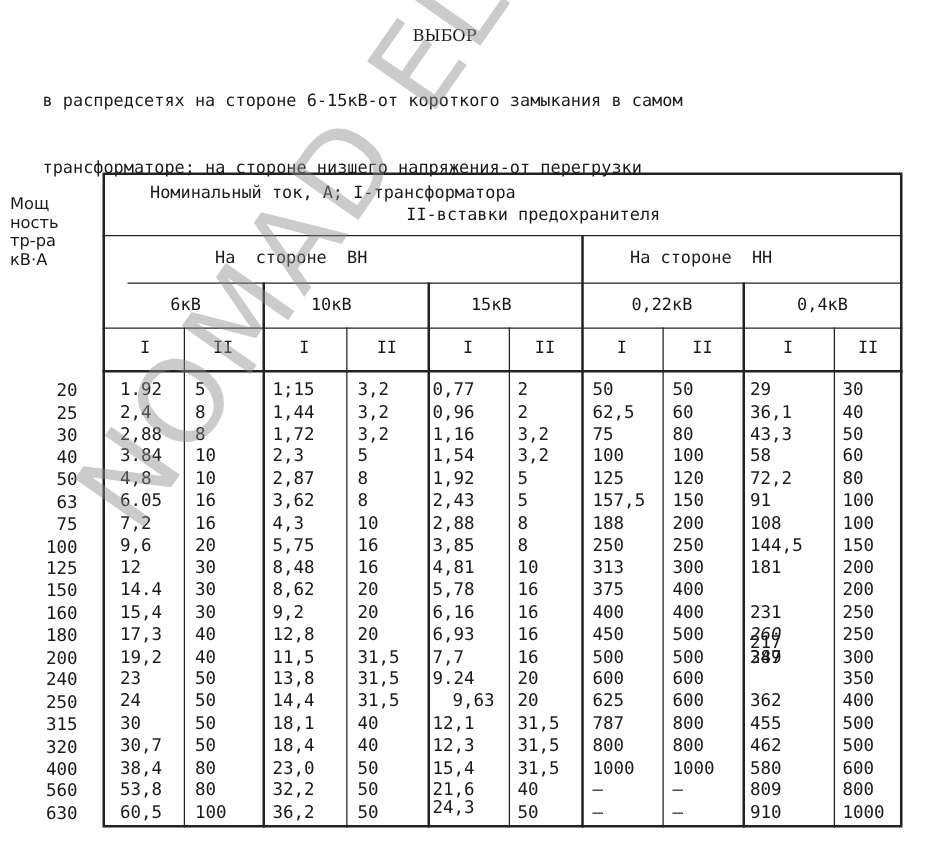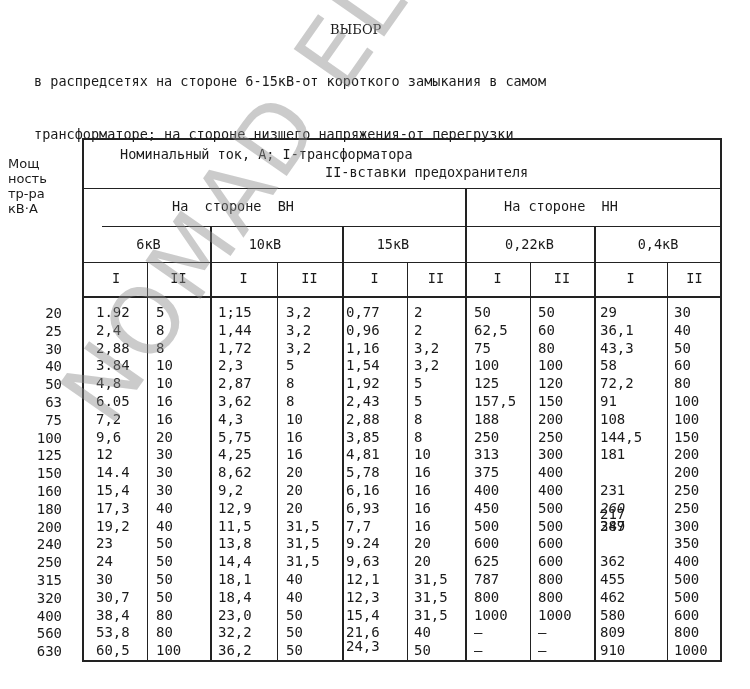--- a/index.html
+++ b/index.html
@@ -156,24 +156,24 @@
     <div class="v" style="left: 156px; top: 624.4px;">80</div>
     <div class="v" style="left: 156px; top: 642.2px;">100</div>
     <div class="v" style="left: 218px; top: 304px;">1;15</div>
     <div class="v" style="left: 218px; top: 321.8px;">1,44</div>
     <div class="v" style="left: 218px; top: 339.6px;">1,72</div>
     <div class="v" style="left: 218px; top: 357.4px;">2,3</div>
     <div class="v" style="left: 218px; top: 375.2px;">2,87</div>
     <div class="v" style="left: 218px; top: 393px;">3,62</div>
     <div class="v" style="left: 218px; top: 410.8px;">4,3</div>
     <div class="v" style="left: 218px; top: 428.6px;">5,75</div>
-    <div class="v" style="left: 218px; top: 446.4px;">4,25</div>
+    <div class="v" style="left: 218px; top: 446.4px;">8,48</div>
     <div class="v" style="left: 218px; top: 464.2px;">8,62</div>
     <div class="v" style="left: 218px; top: 482px;">9,2</div>
-    <div class="v" style="left: 218px; top: 499.8px;">12,9</div>
+    <div class="v" style="left: 218px; top: 499.8px;">12,8</div>
     <div class="v" style="left: 218px; top: 517.6px;">11,5</div>
     <div class="v" style="left: 218px; top: 535.4px;">13,8</div>
     <div class="v" style="left: 218px; top: 553.2px;">14,4</div>
     <div class="v" style="left: 218px; top: 571px;">18,1</div>
     <div class="v" style="left: 218px; top: 588.8px;">18,4</div>
     <div class="v" style="left: 218px; top: 606.6px;">23,0</div>
     <div class="v" style="left: 218px; top: 624.4px;">32,2</div>
     <div class="v" style="left: 218px; top: 642.2px;">36,2</div>
     <div class="v" style="left: 286px; top: 304px;">3,2</div>
     <div class="v" style="left: 286px; top: 321.8px;">3,2</div>
@@ -202,21 +202,21 @@
     <div class="v" style="left: 346px; top: 375.2px;">1,92</div>
     <div class="v" style="left: 346px; top: 393px;">2,43</div>
     <div class="v" style="left: 346px; top: 410.8px;">2,88</div>
     <div class="v" style="left: 346px; top: 428.6px;">3,85</div>
     <div class="v" style="left: 346px; top: 446.4px;">4,81</div>
     <div class="v" style="left: 346px; top: 464.2px;">5,78</div>
     <div class="v" style="left: 346px; top: 482px;">6,16</div>
     <div class="v" style="left: 346px; top: 499.8px;">6,93</div>
     <div class="v" style="left: 346px; top: 517.6px;">7,7</div>
     <div class="v" style="left: 346px; top: 535.4px;">9.24</div>
-    <div class="v" style="left: 346px; top: 553.2px; text-align: center;">9,63</div>
+    <div class="v" style="left: 362px; top: 553.2px; text-align: center;">9,63</div>
     <div class="v" style="left: 346px; top: 571px;">12,1</div>
     <div class="v" style="left: 346px; top: 588.8px;">12,3</div>
     <div class="v" style="left: 346px; top: 606.6px;">15,4</div>
     <div class="v" style="left: 346px; top: 624.4px;">21,6</div>
     <div class="v" style="left: 346px; top: 638px;">24,3</div>
     <div class="v" style="left: 414px; top: 304px;">2</div>
     <div class="v" style="left: 414px; top: 321.8px;">2</div>
     <div class="v" style="left: 414px; top: 339.6px;">3,2</div>
     <div class="v" style="left: 414px; top: 357.4px;">3,2</div>
     <div class="v" style="left: 414px; top: 375.2px;">5</div>

